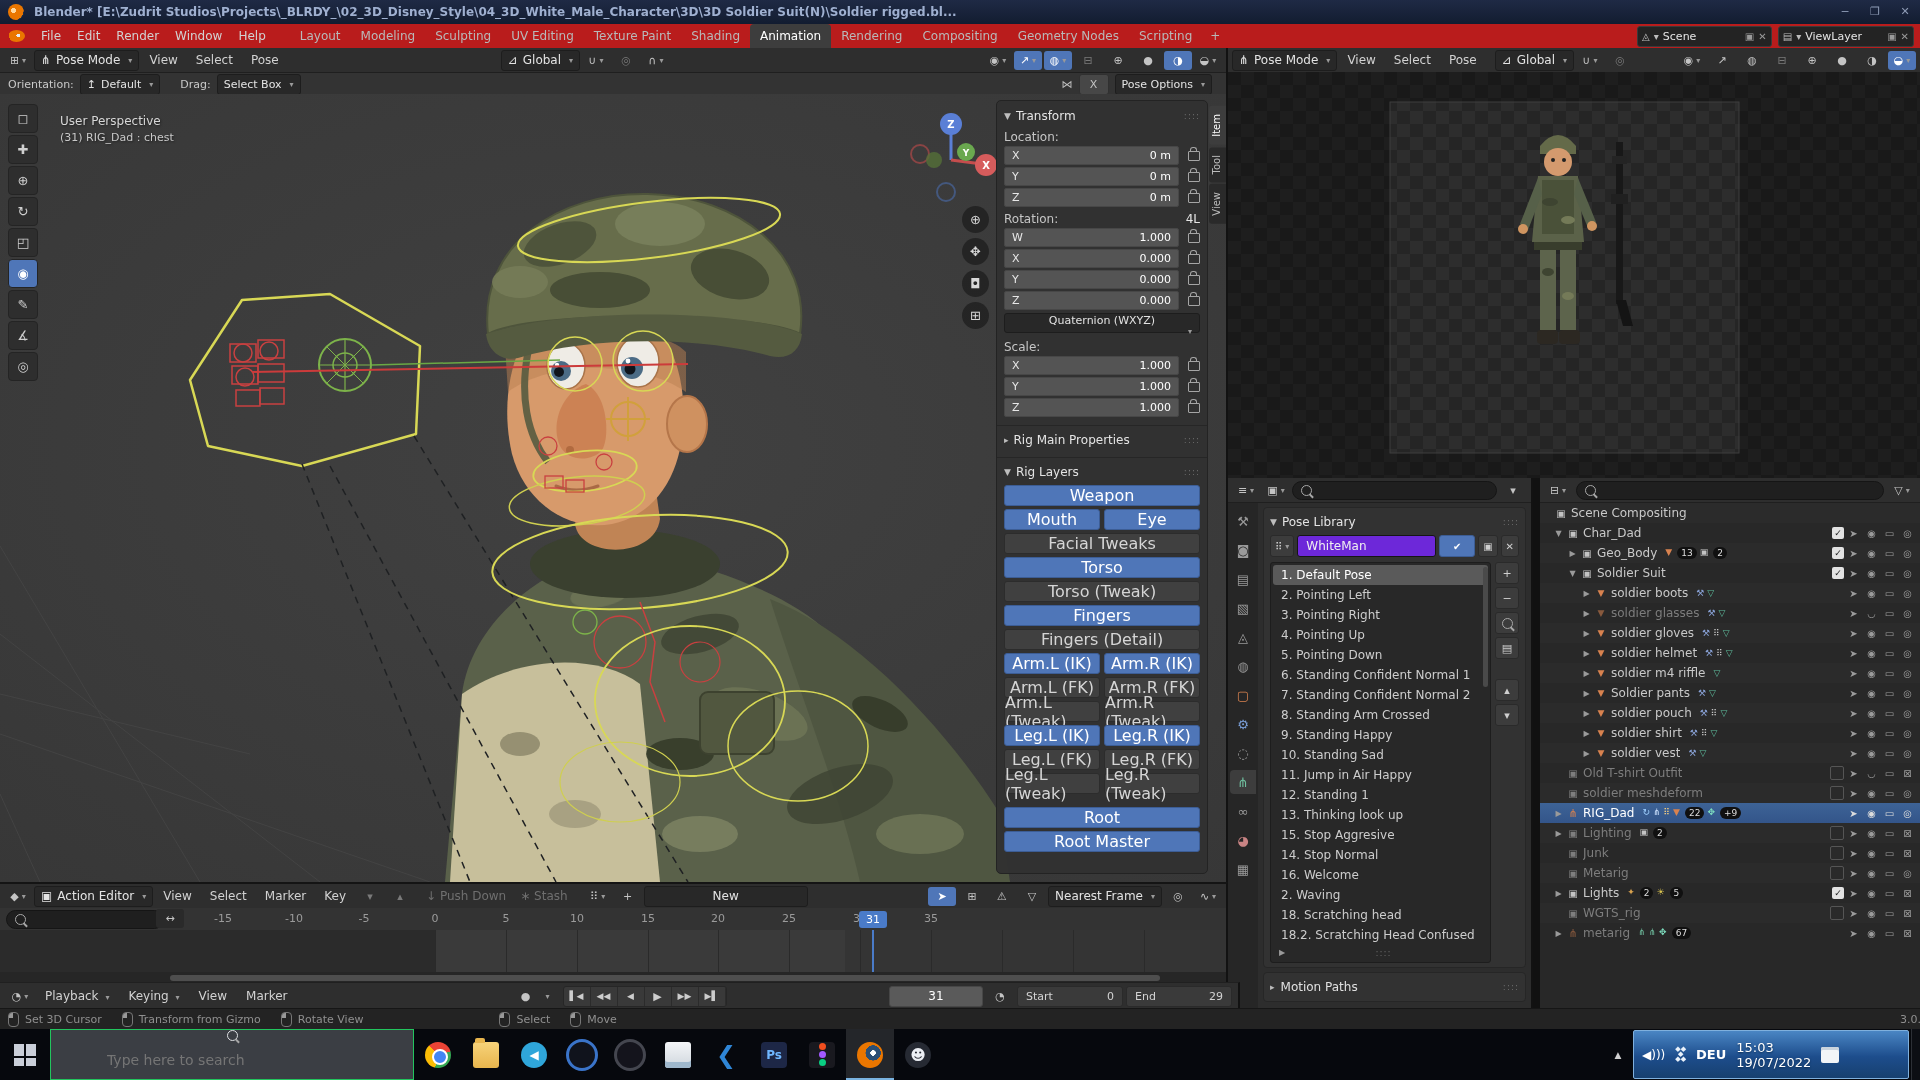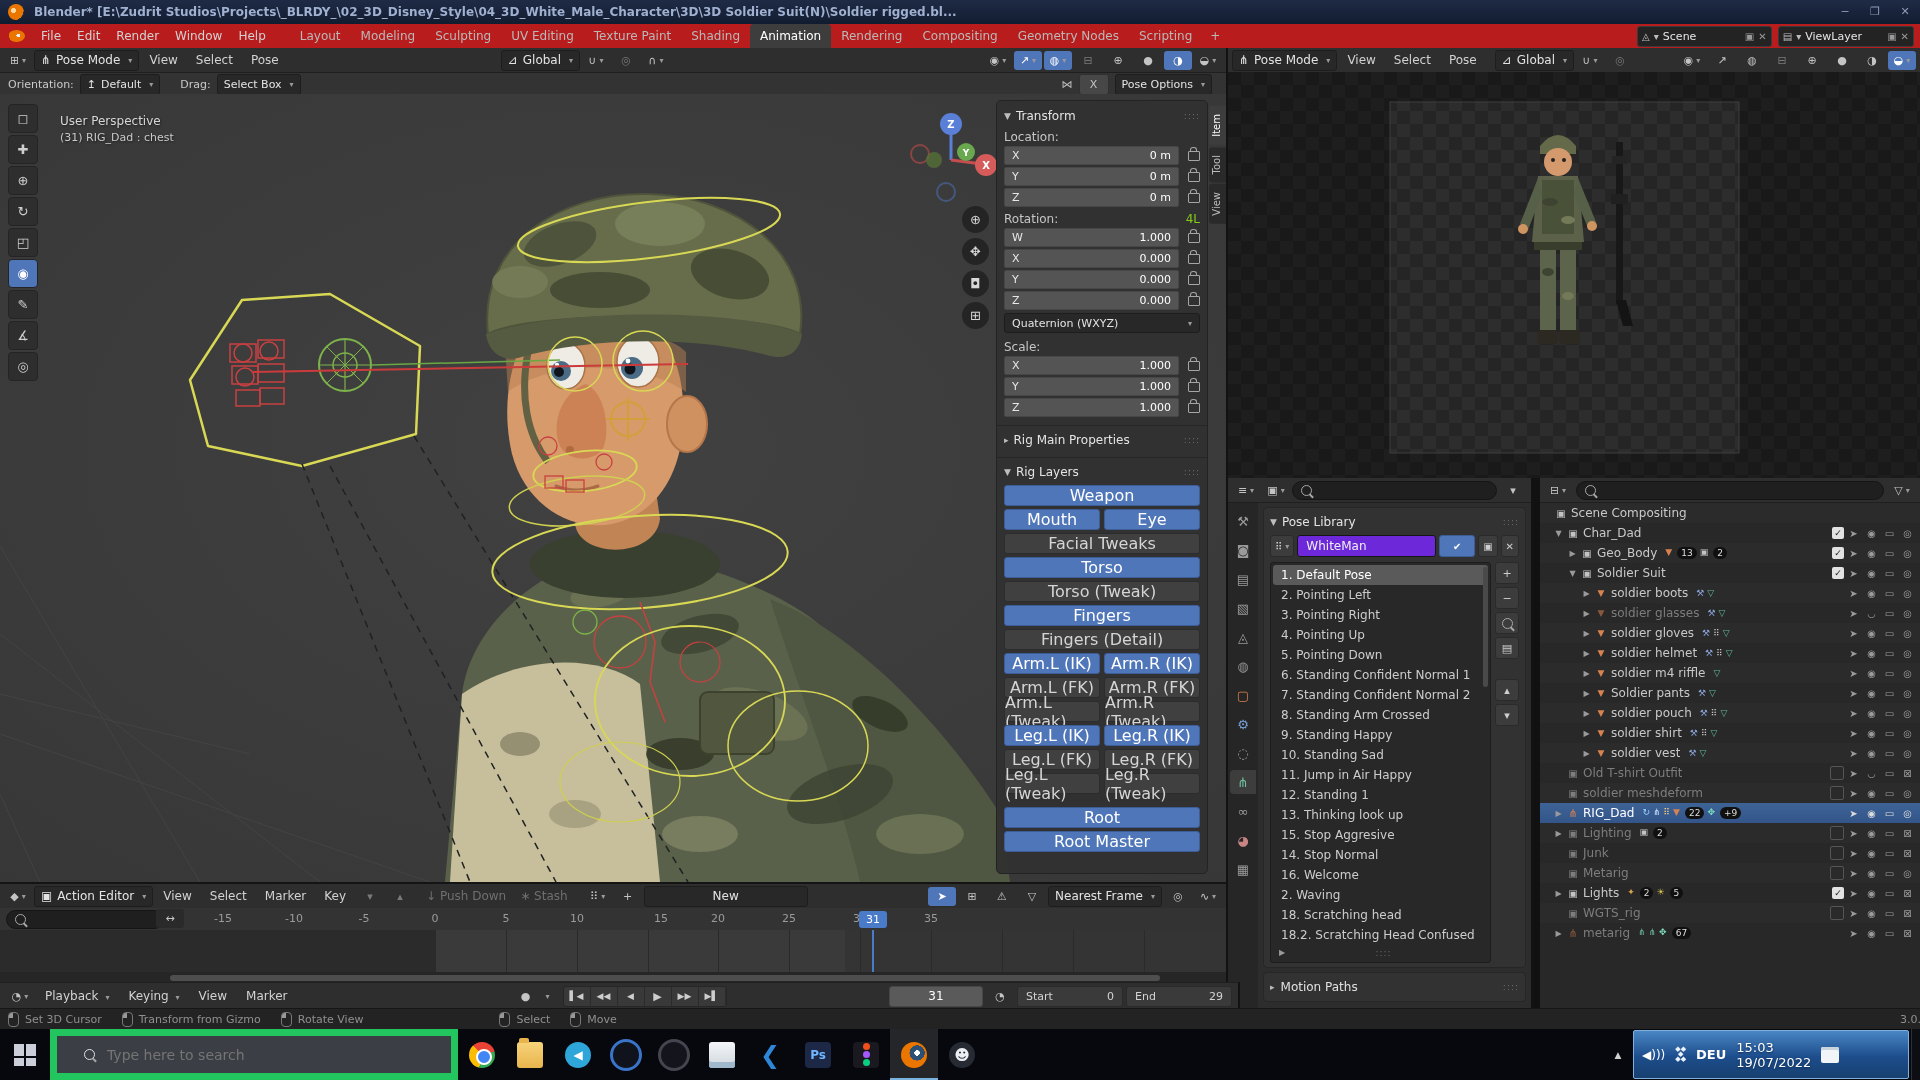--- a/index.html
+++ b/index.html
@@ -67,21 +67,21 @@
 
   
   #npanel{right:18px;top:52px;width:196px;bottom:8px;background:#303030f2;border:1px solid #232323;border-radius:5px;padding:5px 7px;overflow:hidden;}
   .phead{display:flex;align-items:center;height:20px;color:#e4e4e4;gap:5px;}
   .phead .tri{font-size:9px;color:#bdbdbd;}
   .plabel{color:#c6c6c6;height:17px;display:flex;align-items:center;margin-top:2px;}
   .fldrow{display:flex;align-items:center;}
   .fld{background:#545454;border-radius:2px;height:17px;display:flex;align-items:center;padding:0 7px;color:#fff;font-size:11px;flex:1;margin:1px 0;border:1px solid #474747;}
   .fld .ax{width:16px;color:#e8e8e8;}
   .fld .val{margin-left:auto;}
-  .nd{background:#282828;border:1px solid #1d1d1d;border-radius:3px;height:18px;display:flex;align-items:center;padding:0 7px;color:#e3e3e3;font-size:11px;margin-top:2px;}
+  .nd{background:#282828;border:1px solid #1d1d1d;border-radius:3px;height:18px;display:flex;align-items:center;padding:0 7px;color:#e3e3e3;font-size:11px;margin-top:2px;flex-direction:column;}
   .divider{height:1px;background:#262626;margin:7px -7px 4px;}
   .rl-grid{display:flex;flex-direction:column;gap:3px;margin-top:3px;}
   .rl-row{display:flex;gap:4px;}
   .rl-btn{height:19px;border-radius:3px;display:flex;align-items:center;justify-content:center;font-size:16px;flex:1;
           background:#404040;border:1px solid #2c2c2c;color:#d5d5d5;}
   .rl-btn.on{background:#4f76b8;border-color:#3c5d95;color:#fff;}
   #side-tabs{right:0;top:58px;width:17px;display:flex;flex-direction:column;gap:2px;}
   .stab{writing-mode:vertical-rl;transform:rotate(180deg);background:#2a2a2a;color:#bdbdbd;font-size:10px;padding:8px 2px;border-radius:0 3px 3px 0;text-align:center;}
   .stab.active{background:#3d3d3d;color:#fff;}
 
@@ -155,21 +155,21 @@
   
   #statusbar{left:0;top:1008px;width:1920px;height:21px;background:#232323;border-top:1px solid #161616;display:flex;align-items:center;font-size:11px;color:#8f8f8f;padding:0 8px;gap:6px;}
   .mouseic{width:9px;height:13px;border:1px solid #777;border-radius:4px;position:relative;display:inline-block;flex:none;}
   .mouseic::before{content:"";position:absolute;left:0;top:0;width:4px;height:5px;background:#999;border-radius:3px 0 0 0;}
 
   
   #taskbar{left:0;top:1029px;width:1920px;height:51px;background:#06080d;display:flex;align-items:stretch;}
   #startbtn{width:50px;display:flex;align-items:center;justify-content:center;}
   .wingrid{display:grid;grid-template-columns:10px 10px;grid-template-rows:12px 8px;gap:2px;}
   .wingrid span{background:#c9ced8;}
-  #tb-search{width:340px;background:#3b3e44;border:7px solid #22c55e;display:flex;align-items:center;gap:10px;padding:0 27px;color:#e6e6e6;font-size:14px;}
+  #tb-search{width:340px;background:#3b3e44;border:1px solid #22c55e;display:flex;align-items:center;gap:10px;padding:0 11px;color:#e6e6e6;font-size:14px;flex-direction:column;}
   #tb-search input{background:transparent;border:none;outline:none;color:#e6e6e6;font-size:14px;font-family:"DejaVu Sans",sans-serif;width:250px;}
   .tslot{width:48px;display:flex;align-items:center;justify-content:center;position:relative;}
   .tslot.active{background:#ffffff1f;box-shadow:inset 0 -2px 0 #7ab3e0;}
   .appic{width:26px;height:26px;border-radius:5px;display:flex;align-items:center;justify-content:center;font-size:13px;}
   .chrome{border-radius:50%;background:conic-gradient(from -45deg,#ea4335 0 33%,#34a853 0 66%,#fbbc05 0 100%);position:relative;}
   .chrome::after{content:"";position:absolute;left:7px;top:7px;width:12px;height:12px;border-radius:50%;background:#4285f4;border:2px solid #fff;}
   .folder{background:linear-gradient(#f7d37a,#e8b54d);border-radius:3px;position:relative;}
   .folder::before{content:"";position:absolute;top:-4px;left:2px;width:10px;height:5px;background:#e8b54d;border-radius:2px 2px 0 0;}
   .tgram{border-radius:50%;background:#2fa6da;color:#fff;font-size:12px;}
   .circ1{border-radius:50%;background:#10131c;border:3px solid #3a74c9;}
@@ -475,21 +475,21 @@
       </div>
     <div class="fldrow">
         <div class="fld">
           <span class="ax">Z</span>
           <span class="val">0 m</span>
         </div>
         <span class="lock"></span>
       </div>
     <div class="plabel">
         <span>Rotation:</span>
-        <span style="margin-left:auto;color:#84cc16">4L</span>
+        <span style="margin-left:auto;color:#e5e5e5">4L</span>
       </div>
     <div class="fldrow">
         <div class="fld">
           <span class="ax">W</span>
           <span class="val">1.000</span>
         </div>
         <span class="lock"></span>
       </div>
     <div class="fldrow">
         <div class="fld">
@@ -1126,21 +1126,21 @@
     <span class="ibtn">◎</span>
     <span class="ibtn">∿<span class="caret">▾</span></span>
   </div>
   <div id="ds-ruler" class="abs">
     <span class="tick" style="left:208px">-15</span>
     <span class="tick" style="left:279px">-10</span>
     <span class="tick" style="left:349px">-5</span>
     <span class="tick" style="left:420px">0</span>
     <span class="tick" style="left:491px">5</span>
     <span class="tick" style="left:562px">10</span>
-    <span class="tick" style="left:646px">15</span>
+    <span class="tick" style="left:633px">15</span>
     <span class="tick" style="left:703px">20</span>
     <span class="tick" style="left:774px">25</span>
     <span class="tick" style="left:845px">30</span>
     <span class="tick" style="left:916px">35</span>
     <div class="searchpill abs" style="left:6px;top:2px;width:140px">
         <span class="mag"></span>
       </div>
     <span class="ibtn abs" style="left:156px;top:1px;background:#2a2a2a">↔</span>
   </div>
   <div id="ds-channels" class="abs">

